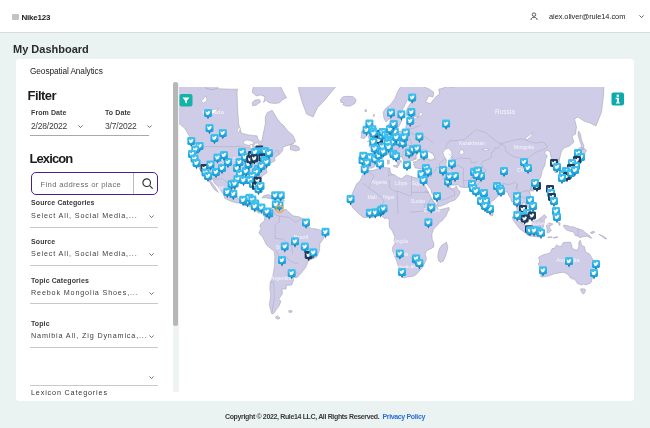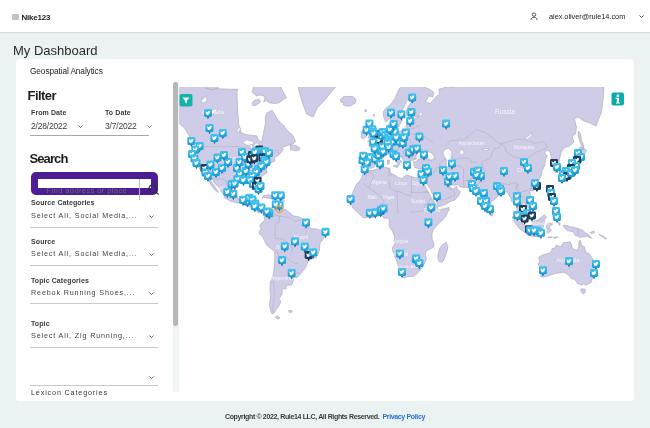--- a/index.html
+++ b/index.html
@@ -2,29 +2,29 @@
 <html><head><meta charset="utf-8"><style>
 *{margin:0;padding:0;box-sizing:border-box}
 html,body{width:650px;height:428px;overflow:hidden}
 body{background:#ebf2f2;font-family:"Liberation Sans",sans-serif;position:relative}
 .abs{position:absolute}
 #topbar{left:0;top:0;width:650px;height:33px;background:#fff;border-bottom:1px solid #d9d9d9}
 #burger{left:12px;top:13.5px;width:7px;height:6px;background:#c3c3c3;border-radius:1px}
 #brand{left:21.5px;top:12.5px;font-size:8px;font-weight:700;color:#222;letter-spacing:-0.2px}
 #user{left:529px;top:11px;font-size:7.4px;color:#222;display:flex;align-items:center;gap:10px;letter-spacing:-0.05px}
 #user .chev{margin-left:3px}
-#dash{left:13px;top:43px;font-size:13px;font-weight:400;color:#2b2b2b}
+#dash{left:13px;top:43px;font-size:11px;font-weight:700;color:#2b2b2b}
 #card{left:16px;top:59px;width:618px;height:342px;background:#fff;border-radius:3px}
 #gtitle{left:30px;top:66px;font-size:8.3px;font-weight:400;color:#222;letter-spacing:-0.1px}
 .h2{font-size:13px;color:#1c1c1c;font-weight:700;letter-spacing:-0.55px}
 .lbl{font-size:7px;font-weight:700;color:#3a3a3a;letter-spacing:0.1px}
 .val{font-size:7.2px;color:#3d3d3d;letter-spacing:0.85px}
 .chev{width:7px;height:7px}
 .uline{height:1px;background:#c9c9c9}
-#sbox{left:31px;top:171.5px;width:127px;height:23px;border:7px solid #4c1d95;border-radius:5px;background:#fff}
+#sbox{left:31px;top:171.5px;width:127px;height:23px;border:1px solid #4c1d95;border-radius:5px;background:#fff}
 #sbox .ph{position:absolute;left:8.5px;top:7px;font-size:7.7px;color:#6b6b6b;letter-spacing:0.32px}
 #sbox .dv{position:absolute;left:101px;top:0;width:1px;height:21px;background:#bbb}
 #scroll{left:172.5px;top:82px;width:6px;height:310px;background:#eef3f3}
 #thumb{left:173px;top:82px;width:5px;height:244px;background:#b9b6b6;border-radius:2.5px}
 #map{left:179px;top:87px;width:454px;height:310px}
 #footer{left:0;top:412.5px;width:650px;text-align:center;font-size:7px;color:#3a3a3a;font-weight:700;letter-spacing:-0.35px}
 #footer a{color:#2a6fd4;text-decoration:none;font-weight:700}
 svg text{font-family:"Liberation Sans",sans-serif}
 </style></head>
 <body>
@@ -51,21 +51,21 @@
 <svg class="abs chev" style="left:77px;top:123px" viewBox="0 0 10 10" fill="none" stroke="#555" stroke-width="1.2">
     <path d="M2 3.5 L5 6.5 L8 3.5"></path>
   </svg>
 <div class="abs lbl" style="left:105px;top:109px">To Date</div>
 <div class="abs" style="left:105px;top:120.5px;font-size:8.5px;letter-spacing:-0.2px;color:#3b3b3b">3/7/2022</div>
 <svg class="abs chev" style="left:146px;top:123px" viewBox="0 0 10 10" fill="none" stroke="#555" stroke-width="1.2">
     <path d="M2 3.5 L5 6.5 L8 3.5"></path>
   </svg>
 <div class="abs" style="left:30px;top:135px;width:119px;height:1px;background:#a9a9a9"></div>
 
-<div class="abs h2" style="left:29.5px;top:151px;letter-spacing:-0.9px">Search</div>
+<div class="abs h2" style="left:29.5px;top:151px;letter-spacing:-0.9px">Lexicon</div>
 <div id="sbox" class="abs">
     <span class="ph">Find address or place</span>
     <span class="dv"></span>
 <svg class="abs" style="left:109px;top:4.5px" width="13" height="13" viewBox="0 0 24 24" fill="none" stroke="#2e2e2e" stroke-width="2.1">
       <circle cx="10.5" cy="10.5" r="7"></circle>
       <path d="M16 16 L21.5 21.5"></path>
     </svg>
 </div>
 
 <div class="abs lbl" style="left:31px;top:199px">Source Categories</div>
@@ -76,28 +76,28 @@
 <div class="abs uline" style="left:30px;top:227px;width:128px"></div>
 
 <div class="abs lbl" style="left:31px;top:238px">Source</div>
 <div class="abs val" style="left:31px;top:249px">Select All, Social Media,...</div>
 <svg class="abs chev" style="left:148px;top:251px" viewBox="0 0 10 10" fill="none" stroke="#555" stroke-width="1.2">
     <path d="M2 3.5 L5 6.5 L8 3.5"></path>
   </svg>
 <div class="abs uline" style="left:30px;top:265px;width:128px"></div>
 
 <div class="abs lbl" style="left:31px;top:277px">Topic Categories</div>
-<div class="abs val" style="left:31px;top:288px">Reebok Running Shoes,...</div>
+<div class="abs val" style="left:31px;top:288px">Reebok Mongolia Shoes,...</div>
 <svg class="abs chev" style="left:148px;top:290px" viewBox="0 0 10 10" fill="none" stroke="#555" stroke-width="1.2">
     <path d="M2 3.5 L5 6.5 L8 3.5"></path>
   </svg>
 <div class="abs uline" style="left:30px;top:303px;width:128px"></div>
 
 <div class="abs lbl" style="left:31px;top:320px">Topic</div>
-<div class="abs val" style="left:31px;top:331px">Select All, Zig Running,...</div>
+<div class="abs val" style="left:31px;top:331px">Namibia All, Zig Dynamica,...</div>
 <svg class="abs chev" style="left:148px;top:333px" viewBox="0 0 10 10" fill="none" stroke="#555" stroke-width="1.2">
     <path d="M2 3.5 L5 6.5 L8 3.5"></path>
   </svg>
 <div class="abs uline" style="left:30px;top:347px;width:128px"></div>
 
 <div class="abs val" style="left:31px;top:388px;color:#333">Lexicon Categories</div>
 <svg class="abs chev" style="left:148px;top:374px" viewBox="0 0 10 10" fill="none" stroke="#555" stroke-width="1.2">
     <path d="M2 3.5 L5 6.5 L8 3.5"></path>
   </svg>
 <div class="abs uline" style="left:30px;top:385px;width:128px"></div>

